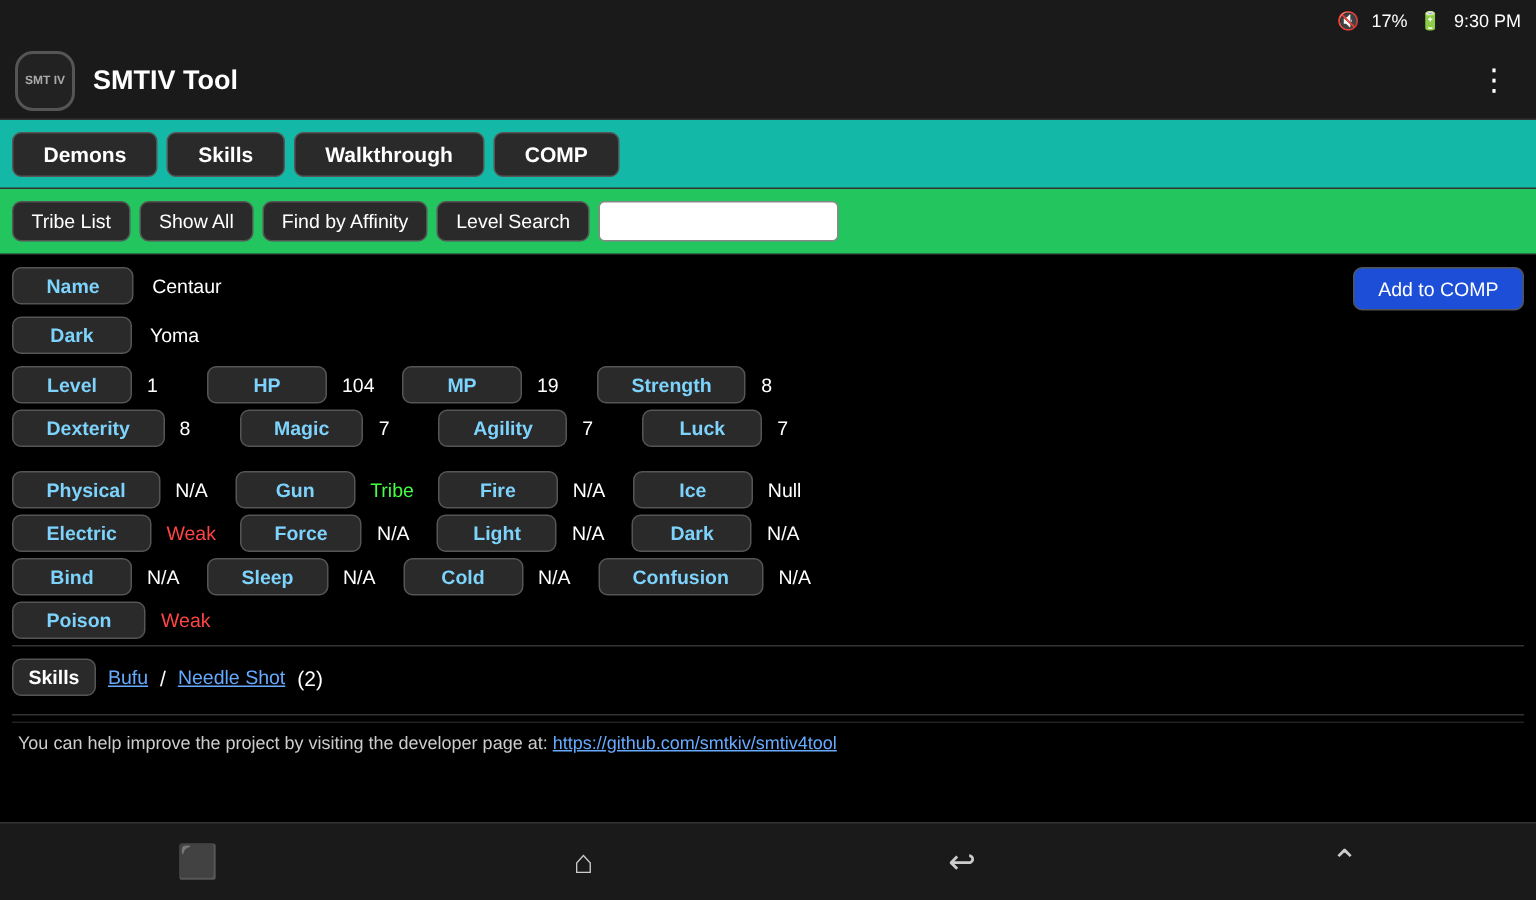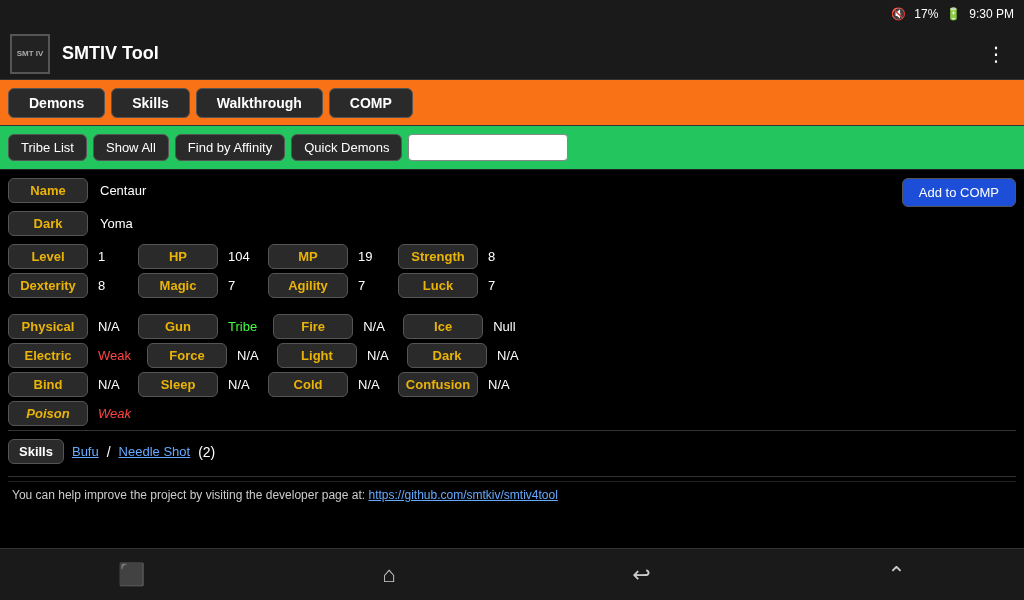--- a/index.html
+++ b/index.html
@@ -37,21 +37,21 @@
       align-items: center;
       padding: 0 10px;
       border-bottom: 1px solid #333;
       flex-shrink: 0;
     }
     .app-icon {
       width: 40px;
       height: 40px;
       background: #222;
       border: 2px solid #555;
-      border-radius: 0;
+      border-radius: 12px;
       display: flex;
       align-items: center;
       justify-content: center;
       margin-right: 12px;
       font-size: 8px;
       color: #aaa;
       font-weight: bold;
     }
     .app-title {
       flex: 1;
@@ -61,21 +61,21 @@
     }
     .overflow-menu {
       color: #fff;
       font-size: 20px;
       cursor: pointer;
       padding: 4px 8px;
     }
 
     
     .tab-bar {
-      background: #f97316;
+      background: #14b8a6;
       height: 46px;
       display: flex;
       align-items: center;
       padding: 4px 8px;
       gap: 6px;
       border-bottom: 1px solid #333;
       flex-shrink: 0;
     }
     .tab-btn {
       background: #2a2a2a;
@@ -128,25 +128,25 @@
     .stat-row {
       display: flex;
       align-items: center;
       margin-bottom: 4px;
       gap: 4px;
     }
     .stat-label {
       background: #2a2a2a;
       border: 1px solid #555;
       border-radius: 6px;
-      color: #eab308;
+      color: #7dd3fc;
       font-size: 13px;
       font-weight: bold;
       text-align: center;
-      padding: 4px 0;
+      padding: 4px 22px;
       min-width: 80px;
     }
     .stat-value {
       color: #fff;
       font-size: 13px;
       padding: 0 8px;
       min-width: 40px;
     }
     .stat-value.red { color: #ff4444; }
     .stat-value.green { color: #44ff44; }
@@ -260,21 +260,21 @@
   <button class="tab-btn">Demons</button>
   <button class="tab-btn">Skills</button>
   <button class="tab-btn">Walkthrough</button>
   <button class="tab-btn">COMP</button>
 </div>
 
 <div class="filter-bar">
   <button class="filter-btn">Tribe List</button>
   <button class="filter-btn">Show All</button>
   <button class="filter-btn">Find by Affinity</button>
-  <button class="filter-btn">Quick Demons</button>
+  <button class="filter-btn">Level Search</button>
   <input class="search-input" type="text" placeholder="" style="">
 </div>
 
 <div class="main-content">
 
   <div style="display:flex; align-items:flex-start; justify-content:space-between; margin-bottom:4px;">
     <div class="stats-grid" style="flex:1;">
       <div class="stat-row">
         <div class="stat-label">Name</div>
         <div class="stat-value">Centaur</div>
@@ -375,21 +375,21 @@
     <div class="stat-group">
       <div class="stat-label">Cold</div>
       <div class="stat-value">N/A</div>
     </div>
     <div class="stat-group">
       <div class="stat-label">Confusion</div>
       <div class="stat-value">N/A</div>
     </div>
   </div>
 
-  <div class="row-multi" style="margin-bottom:4px;font-style:italic;">
+  <div class="row-multi" style="margin-bottom:4px;">
     <div class="stat-group">
       <div class="stat-label">Poison</div>
       <div class="stat-value red">Weak</div>
     </div>
   </div>
 
   <hr class="divider">
 
   <div class="skills-row">
     <div class="skills-label">Skills</div>

